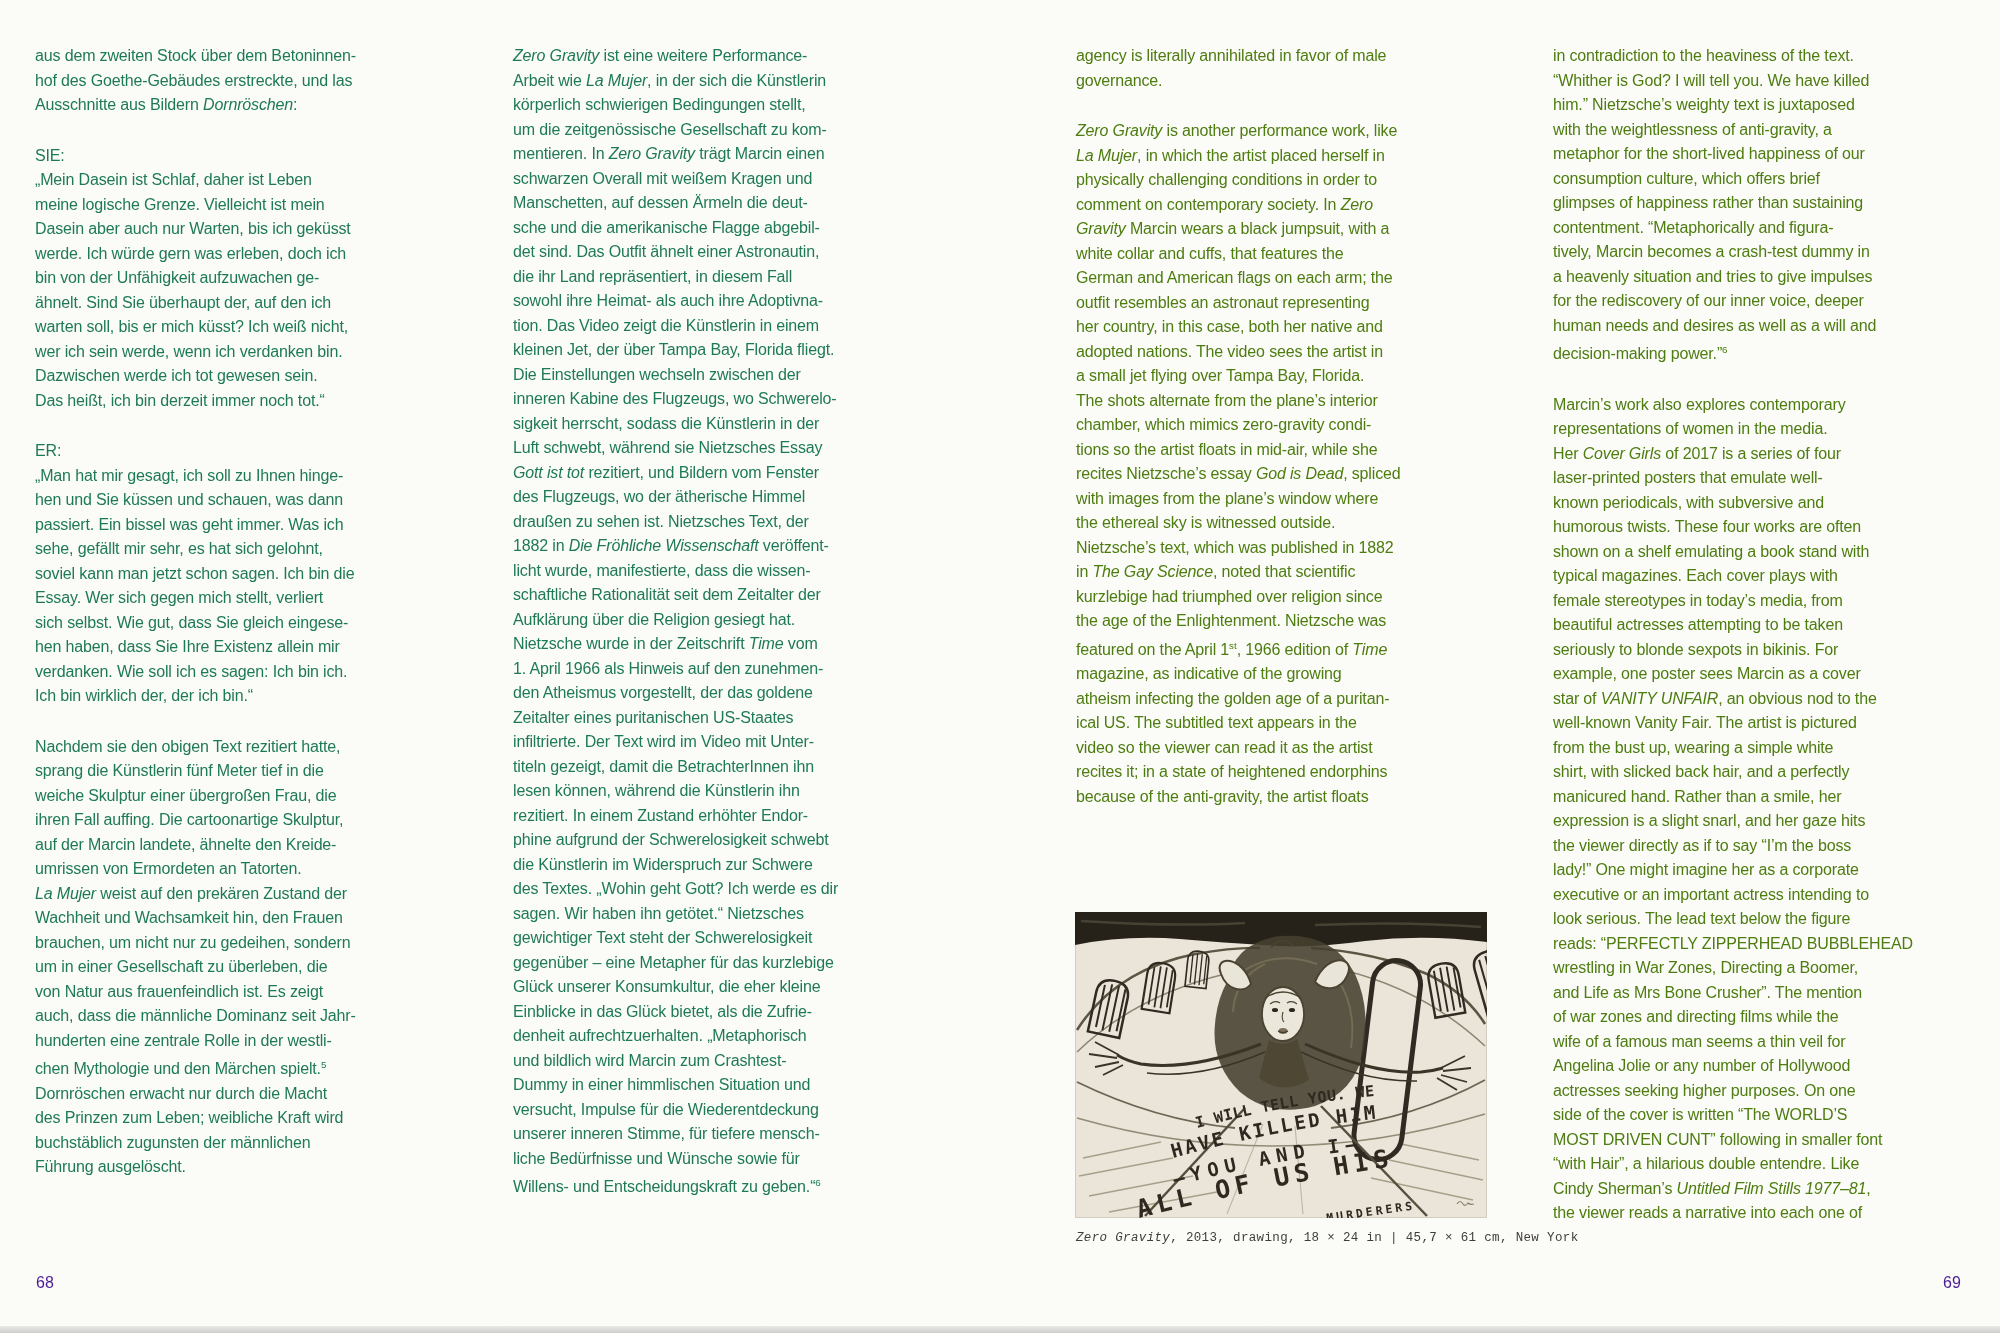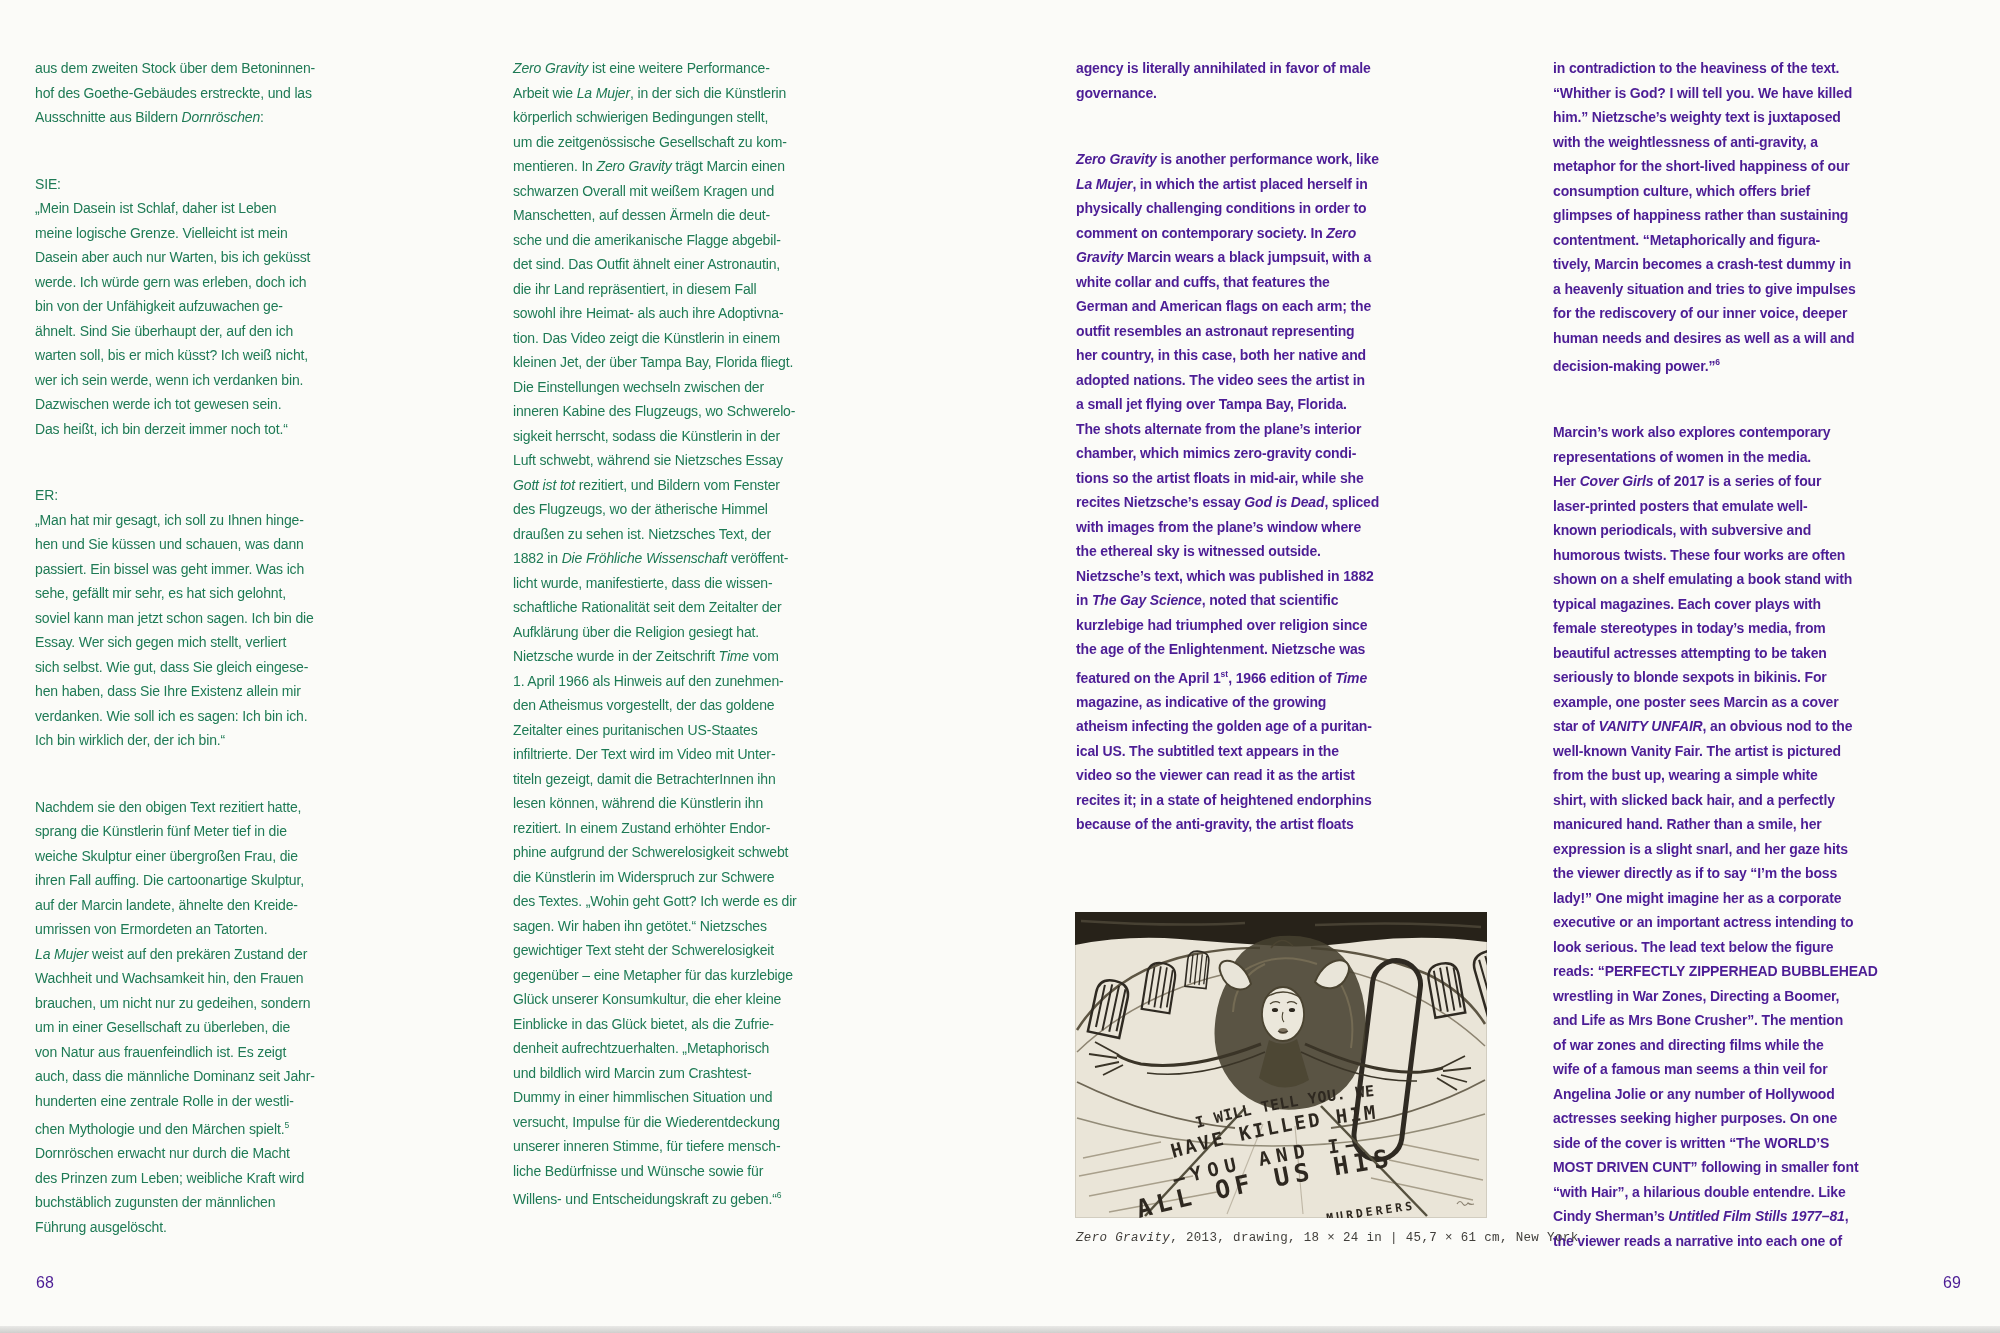--- a/index.html
+++ b/index.html
@@ -3,27 +3,27 @@
 <meta charset="utf-8">
 <style>
   html,body{margin:0;padding:0;}
   body{
     width:2000px;height:1333px;position:relative;overflow:hidden;
     background:#fbfbf8;
     font-family:"Liberation Sans","DejaVu Sans",sans-serif;
     color:#1c1c1a;
   }
   .col{
-    position:absolute;top:56px;
-    font-size:14px;line-height:24.5px;letter-spacing:-0.15px;
-  }
-  .col .para + .para{margin-top:42px;}
+    position:absolute;top:44px;
+    font-size:16px;line-height:24.5px;letter-spacing:-0.15px;
+  }
+  .col .para + .para{margin-top:26px;}
   .line{white-space:pre;}
   .de{color:#1e7a55;}
-  .en{color:#4c1d95;font-weight:bold;}
+  .en{color:#4d7c0f;}
   .it{font-style:italic;}
   .sup{font-size:61%;vertical-align:super;letter-spacing:0;}
   #artwork{
     position:absolute;left:1075px;top:912px;width:412px;height:306px;margin:0;
   }
   .caption{
     position:absolute;left:1076px;top:1231px;
     font-family:Liberation Mono, monospace;
     font-size:12.5px;letter-spacing:0.35px;color:#403e3a;
   }

